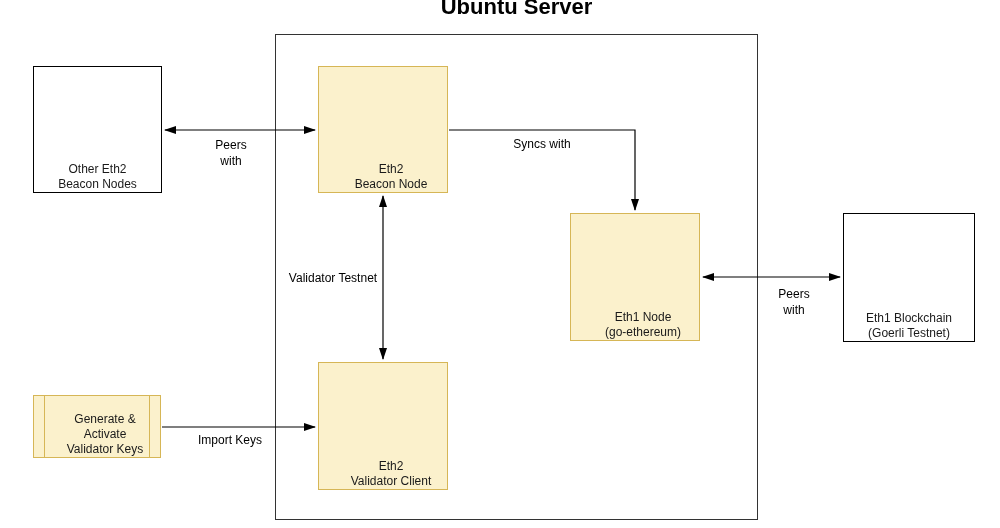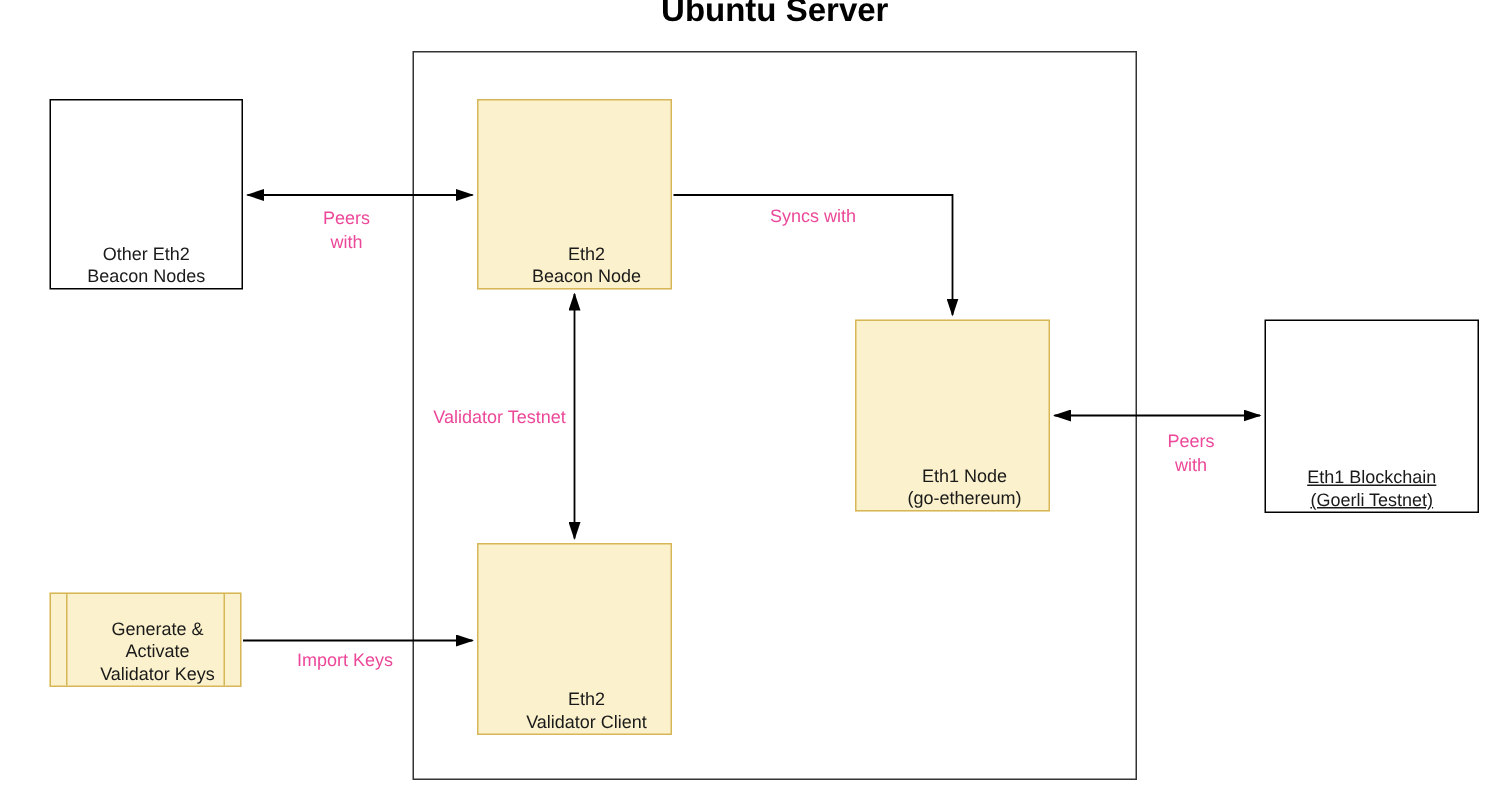--- a/index.html
+++ b/index.html
@@ -59,34 +59,34 @@
     left: 0;
     top: 0;
     width: 1000px;
     height: 528px;
     pointer-events: none;
   }
   .edge-label {
     position: absolute;
     font-size: 12px;
     line-height: 1.3;
-    color: #ec4899;
+    color: #000000;
     text-align: center;
     white-space: pre-line;
   }
   #lbl-peers-left       { left: 199px; top: 138px; width: 64px; }
   #lbl-syncs-with       { left: 502px; top: 137px; width: 80px; }
   #lbl-validator-duties { left: 287px; top: 271px; width: 92px; }
   #lbl-import-keys      { left: 191px; top: 433px; width: 78px; }
   #lbl-peers-right      { left: 762px; top: 287px; width: 64px; }
 
   #node-other-beacon { left: 33px;  top: 66px;  width: 129px; height: 127px; }
   #node-beacon       { left: 318px; top: 66px;  width: 130px; height: 127px; }
   #node-eth1         { left: 570px; top: 213px; width: 130px; height: 128px; }
-  #node-blockchain   { left: 843px; top: 213px; width: 143px; height: 129px; text-decoration: underline; }
+  #node-blockchain   { left: 843px; top: 213px; width: 132px; height: 129px; }
   #node-validator    { left: 318px; top: 362px; width: 130px; height: 128px; }
   #node-keys         { left: 33px;  top: 395px; width: 128px; height: 63px; }
 </style>
 </head>
 <body>
 
 <div id="canvas">
 
   <div class="diagram-title">Ubuntu Server</div>
 

